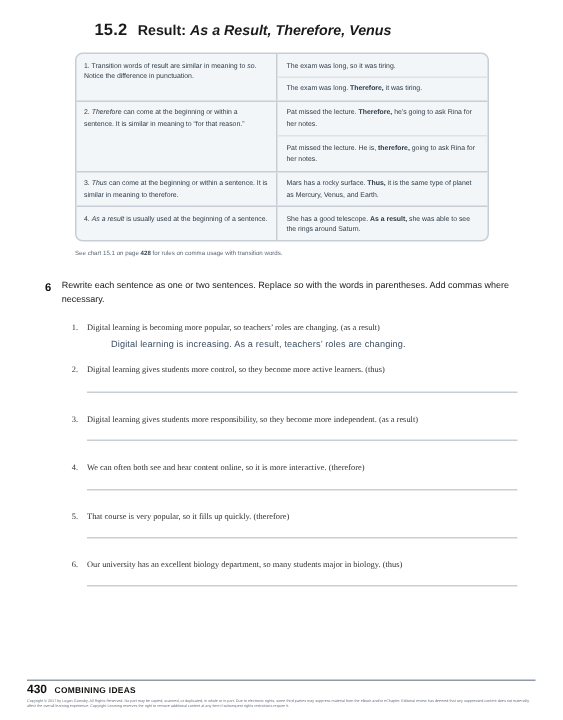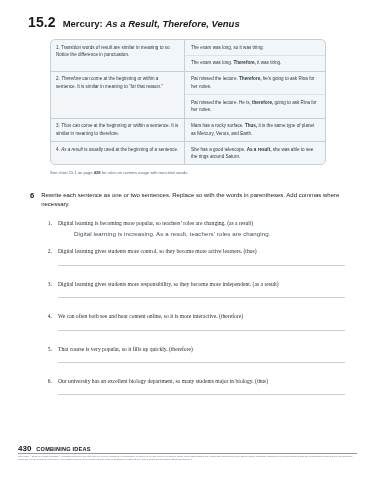--- a/index.html
+++ b/index.html
@@ -18,24 +18,25 @@
   }
 
   
   .heading {
     display: flex;
     align-items: baseline;
     gap: 7px;
     padding: 14px 0 0 28px;
   }
   .heading .num {
-    font-size: 14px;
+    font-size: 11px;
     font-weight: bold;
     color: #1a1a1a;
     letter-spacing: 0.1px;
+    margin-left: 35px;
   }
   .heading .ttl {
     font-size: 9.5px;
     font-weight: bold;
     color: #1a1a1a;
   }
   .heading .ttl i { font-style: italic; }
 
   
   .chart {
@@ -142,21 +143,21 @@
   .footer-rule {
     margin: 0 18px;
     border-top: 0.8px solid #8f9aa6;
     position: absolute;
     left: 0; right: 0;
     bottom: 26px;
   }
   .footer {
     position: absolute;
     left: 0; right: 0;
-    bottom: 18px;
+    bottom: 7px;
     padding: 0 18px;
   }
   .footer-top {
     display: flex;
     align-items: baseline;
     gap: 5px;
   }
   .footer-page {
     font-size: 8px;
     font-weight: bold;
@@ -176,21 +177,21 @@
     max-width: 340px;
   }
 </style>
 </head>
 <body>
 
 <div class="page">
 
   <div class="heading">
     <span class="num">15.2</span>
-    <span class="ttl"><span>Mercury: </span><i>As a Result, Therefore, Venus</i></span>
+    <span class="ttl"><span>Result: </span><i>As a Result, Therefore, Venus</i></span>
   </div>
 
   <div class="chart">
 
     <div class="chart-row">
       <div class="cell-l"><span class="n">1.</span> <span>Transition words of result are similar in meaning to </span><i>so</i><span>. Notice the difference in punctuation.</span></div>
       <div class="cell-r">
         <div class="ex"><span>The exam was long, so it was tiring.</span><b></b><span></span></div>
         <div class="ex"><span>The exam was long. </span><b>Therefore,</b><span> it was tiring.</span></div>
       </div>

